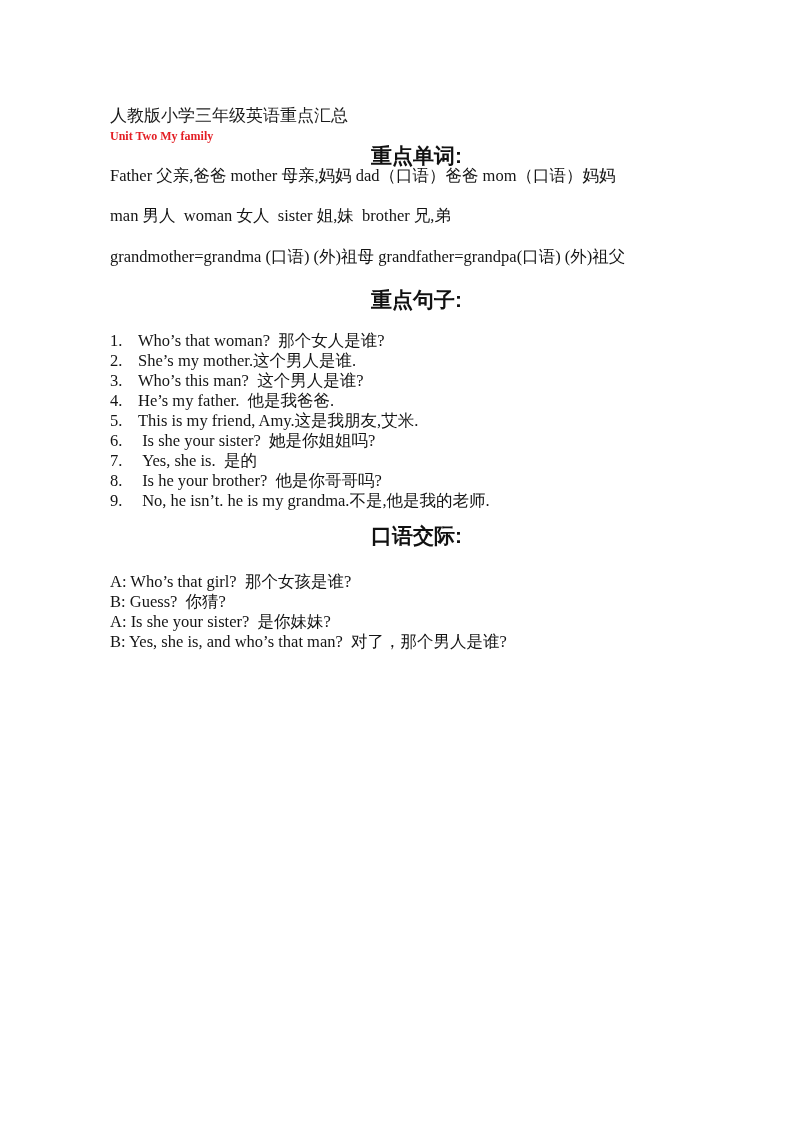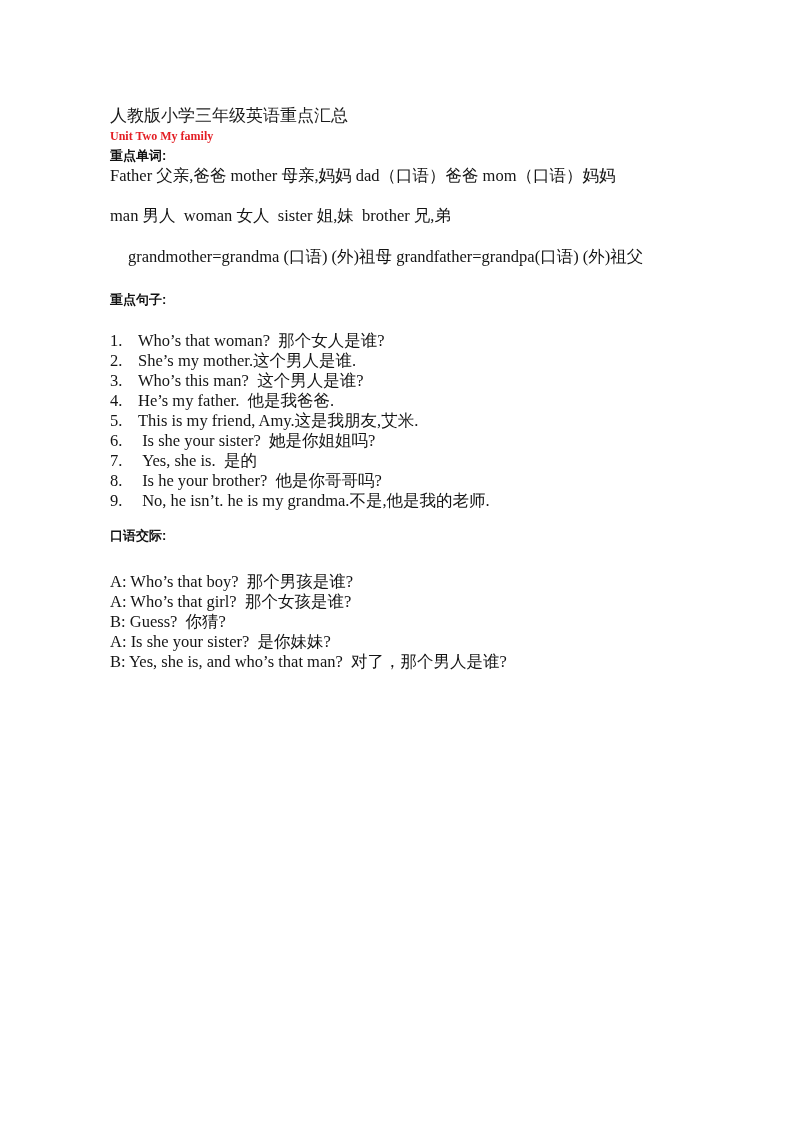--- a/index.html
+++ b/index.html
@@ -37,38 +37,39 @@
   .unit-heading {
     font-family: "Liberation Serif", "DejaVu Serif", serif;
     font-size: 12px;
     font-weight: 700;
     margin-left: 10px;
     margin-bottom: 14px;
   }
   
   .sec-heading {
     font-family: "Liberation Sans", "DejaVu Sans", sans-serif;
-    font-size: 13px;
+    font-size: 21px;
     font-weight: 700;
     color: #111111;
     margin-left: 8px;
     margin-bottom: 21px;
+    text-align: center;
   }
   .sec-heading.sentences { margin-bottom: 21px; }
   .sec-heading.dialogue  { margin-bottom: 26px; }
   
   .body-text {
     font-family: "Liberation Serif", "DejaVu Serif", serif;
     font-size: 16.5px;
     color: #141414;
   }
   .word-line { margin-left: 8px; }
   .word-line.w1 { margin-bottom: 20px; }
   .word-line.w2 { margin-bottom: 21px; }
-  .word-line.w3 { margin-bottom: 23px; margin-left: 18px; }
+  .word-line.w3 { margin-bottom: 23px; }
   
   .sentence-item {
     display: flex;
     margin-left: 10px;
     margin-bottom: 21.5px;
   }
   .sentence-item.last { margin-bottom: 15px; }
   .sentence-num {
     flex: 0 0 28px;
     width: 28px;
@@ -118,19 +119,18 @@
   </div>
   <div class="line body-text sentence-item">
     <span class="sentence-num">8.</span><span class="sentence-text"> Is he your brother?  他是你哥哥吗?</span>
   </div>
   <div class="line body-text sentence-item last">
     <span class="sentence-num">9.</span><span class="sentence-text"> No, he isn’t. he is my grandma.不是,他是我的老师.</span>
   </div>
 
   <p class="line sec-heading dialogue">口语交际:</p>
 
-  <p class="line body-text dialogue-line">A: Who’s that boy?  那个男孩是谁?</p>
   <p class="line body-text dialogue-line">A: Who’s that girl?  那个女孩是谁?</p>
   <p class="line body-text dialogue-line">B: Guess?  你猜?</p>
   <p class="line body-text dialogue-line">A: Is she your sister?  是你妹妹?</p>
   <p class="line body-text dialogue-line last">B: Yes, she is, and who’s that man?  对了，那个男人是谁?</p>
 
 </div>
 
 </body></html>

